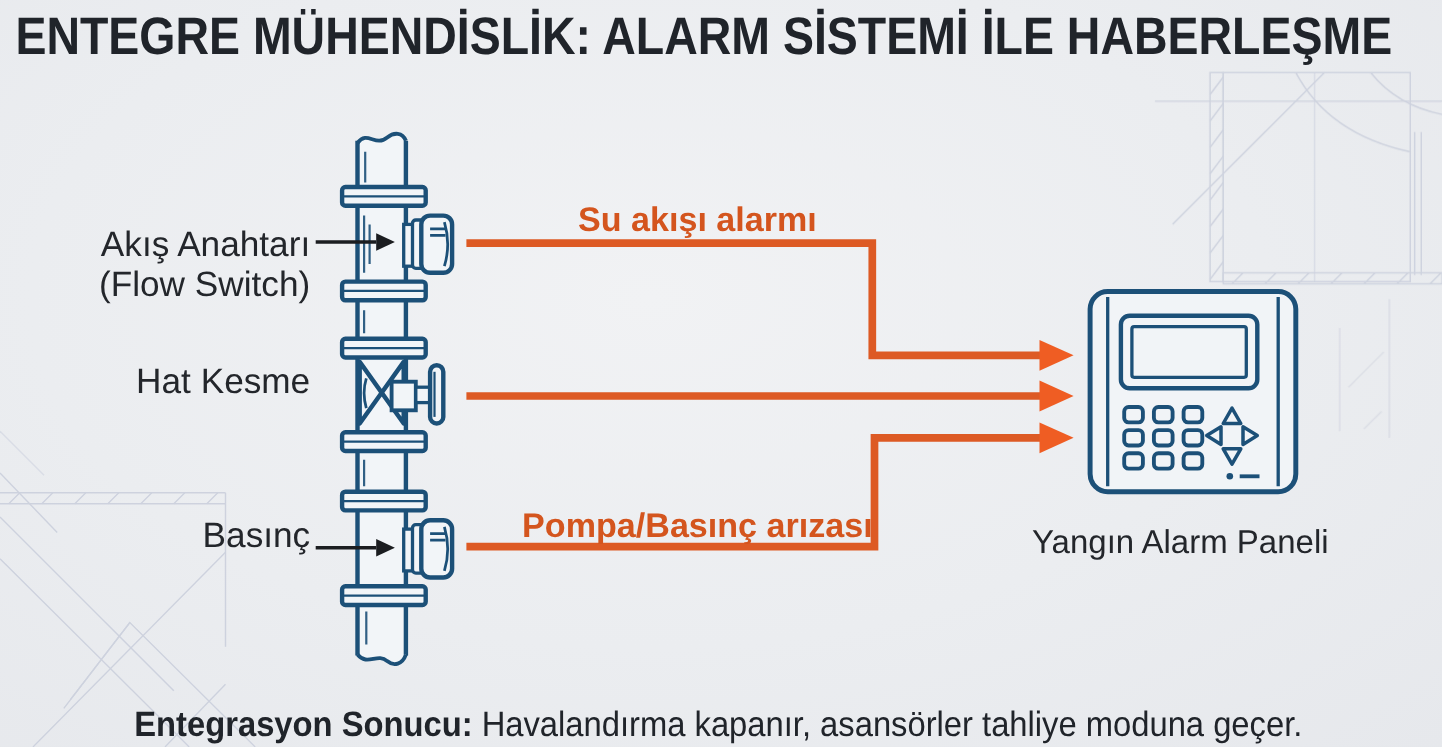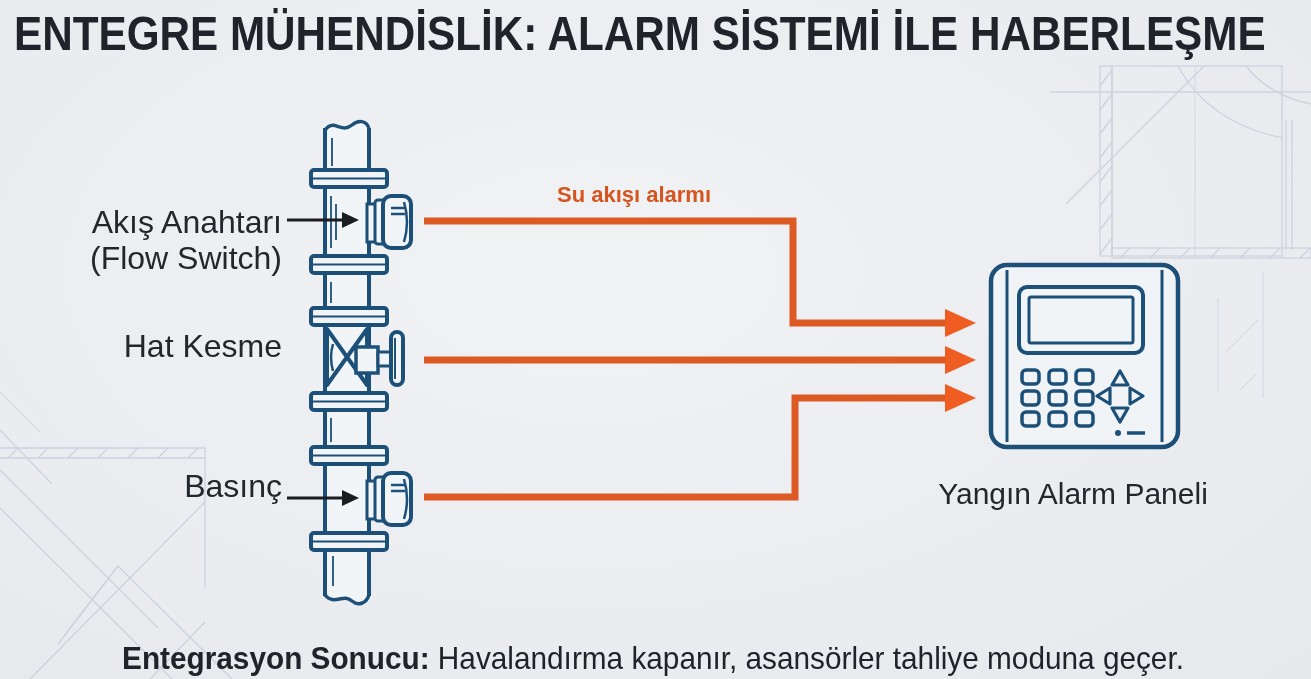--- a/index.html
+++ b/index.html
@@ -17,21 +17,21 @@
   }
   .dev-label {
     position:absolute; right:1029px; text-align:right;
     font-size:32px; font-weight:500; color:#23262b; line-height:36px;
     white-space:nowrap;
   }
   .dev-label.flow { top:184px;margin-top:20px; }
   .dev-label.valve { top:328px; }
   .dev-label.pressure { top:468px; }
   .sig {
-    position:absolute; font-size:22px; font-weight:700; color:#d4551e;
+    position:absolute; font-size:31px; font-weight:700; color:#d4551e;
     white-space:nowrap; transform:translateX(-50%);
   }
   .sig.s1 { left:634px; top:182px; }
   .sig.s2 { left:636px; top:320px; }
   .sig.s3 { left:634px; top:460px; }
   .panel-label {
     position:absolute; left:1073px; top:463px; transform:translateX(-50%);
     font-size:30px; font-weight:500; color:#23262b; white-space:nowrap;margin-top:14px;
   }
   .caption {
@@ -185,20 +185,21 @@
 
   <div class="dev-label valve">
     <div>Hat Kesme</div>
   </div>
 
   <div class="dev-label pressure">
     <div>Basınç</div>
   </div>
 
   <div class="sig s1">Su akışı alarmı</div>
+  <div class="sig s3">Pompa/Basınç arızası</div>
 
   <div class="panel-label">Yangın Alarm Paneli</div>
 
   <div class="caption">
     <b>Entegrasyon Sonucu:</b><span> Havalandırma kapanır, asansörler tahliye moduna geçer.</span>
   </div>
 
 </div>
 
 </body></html>

